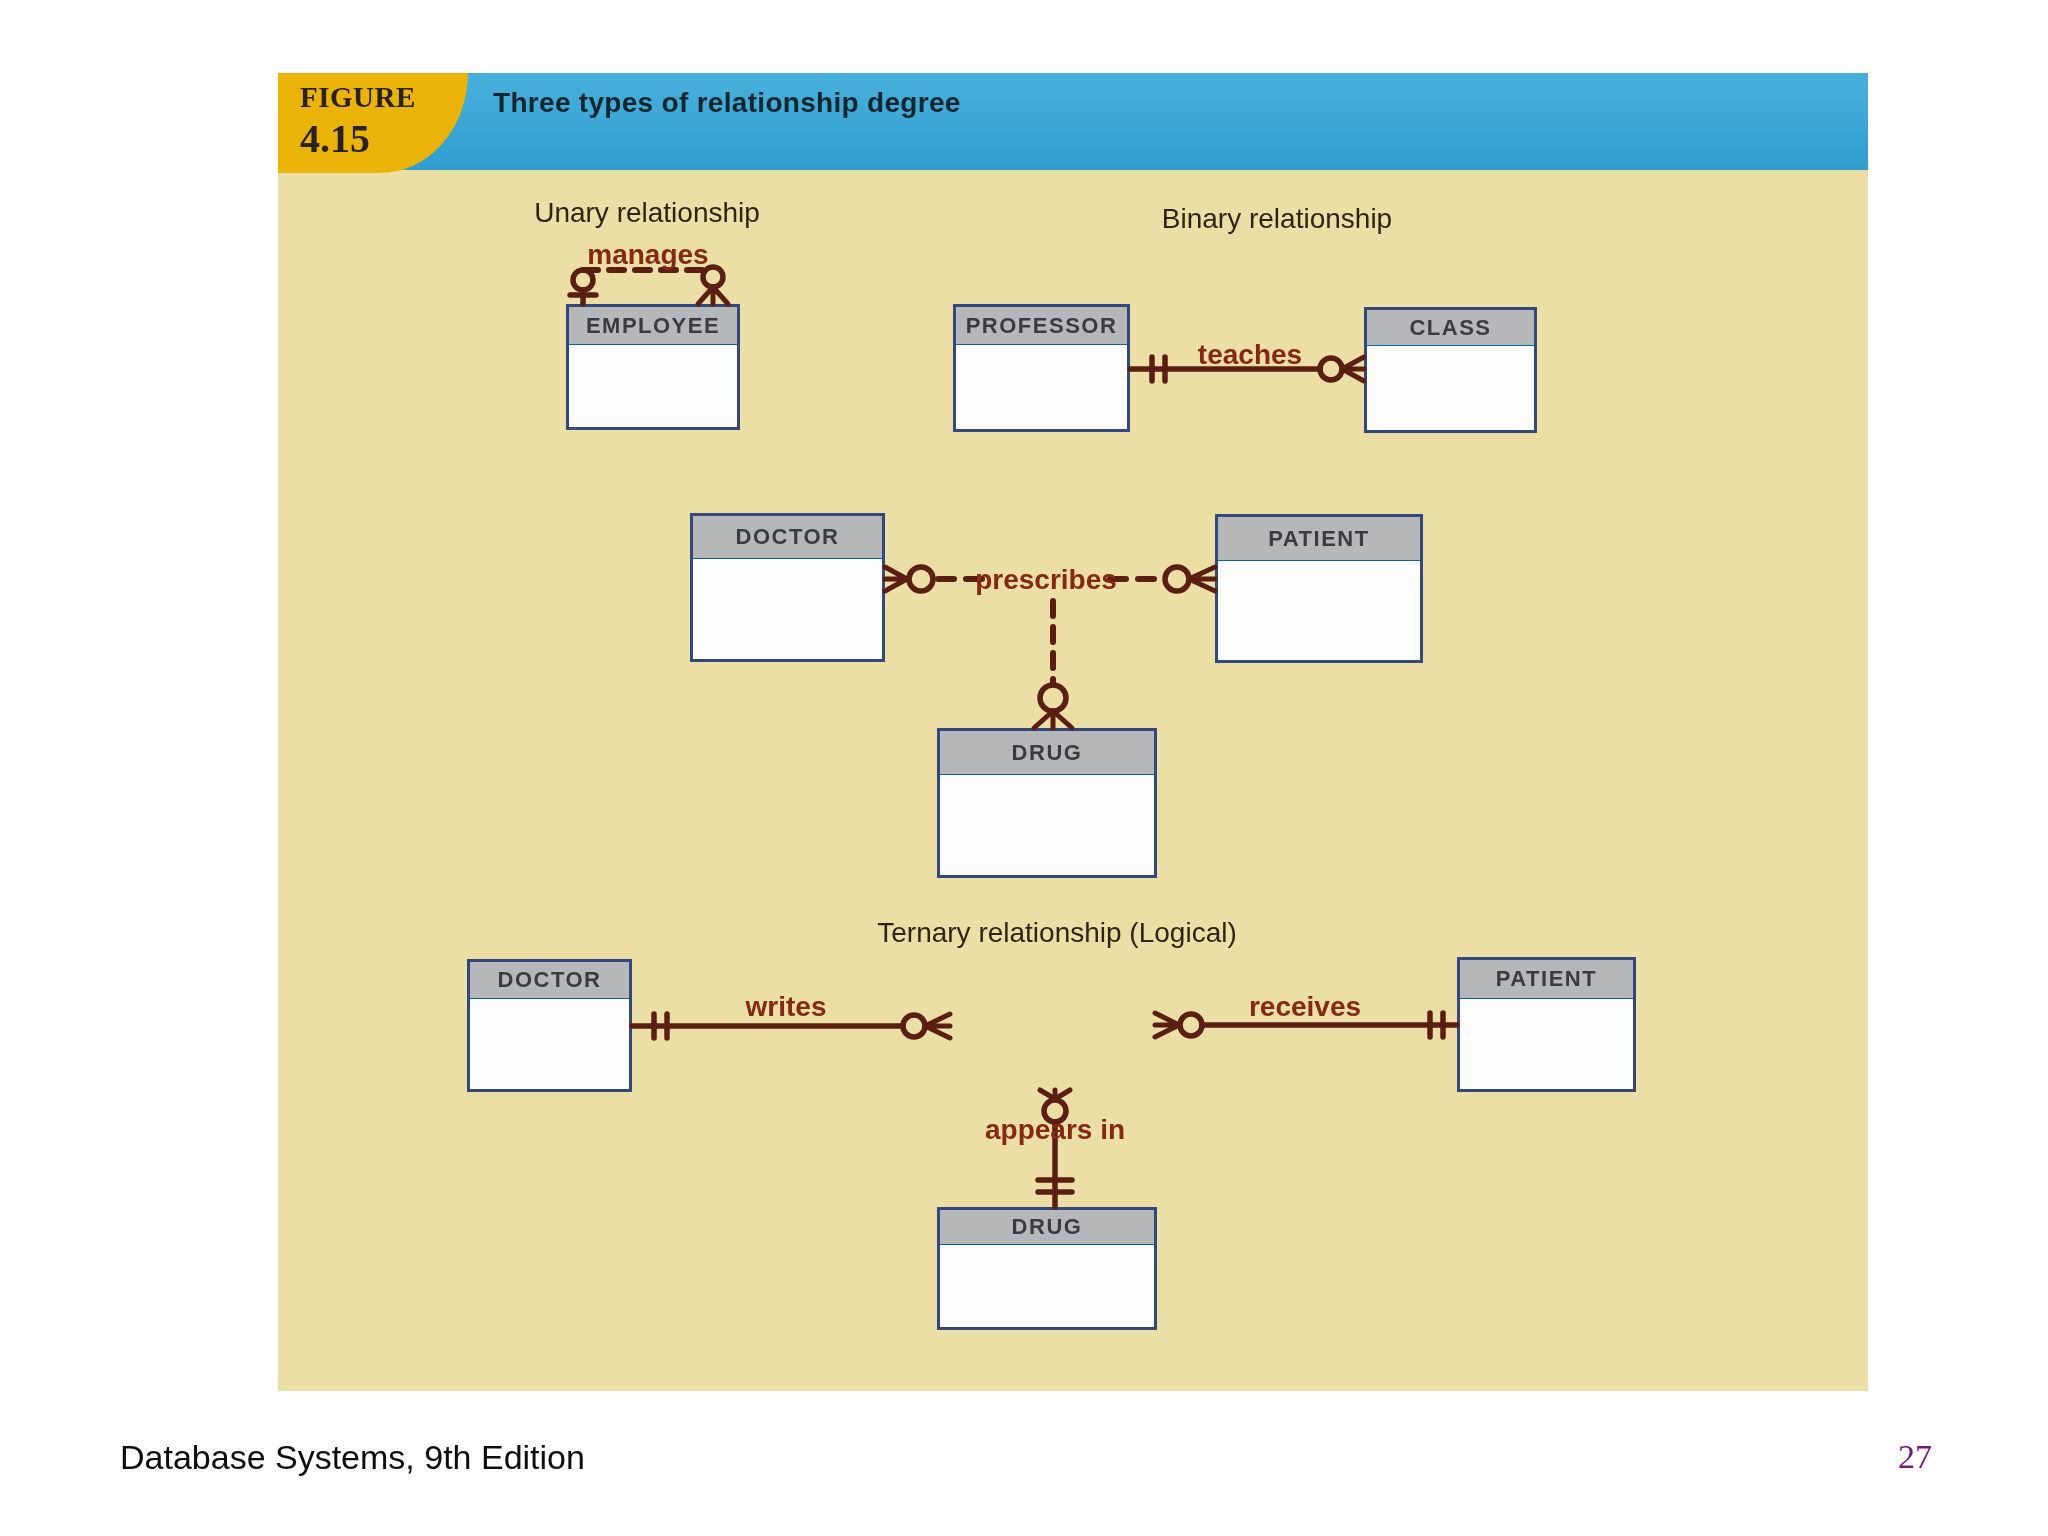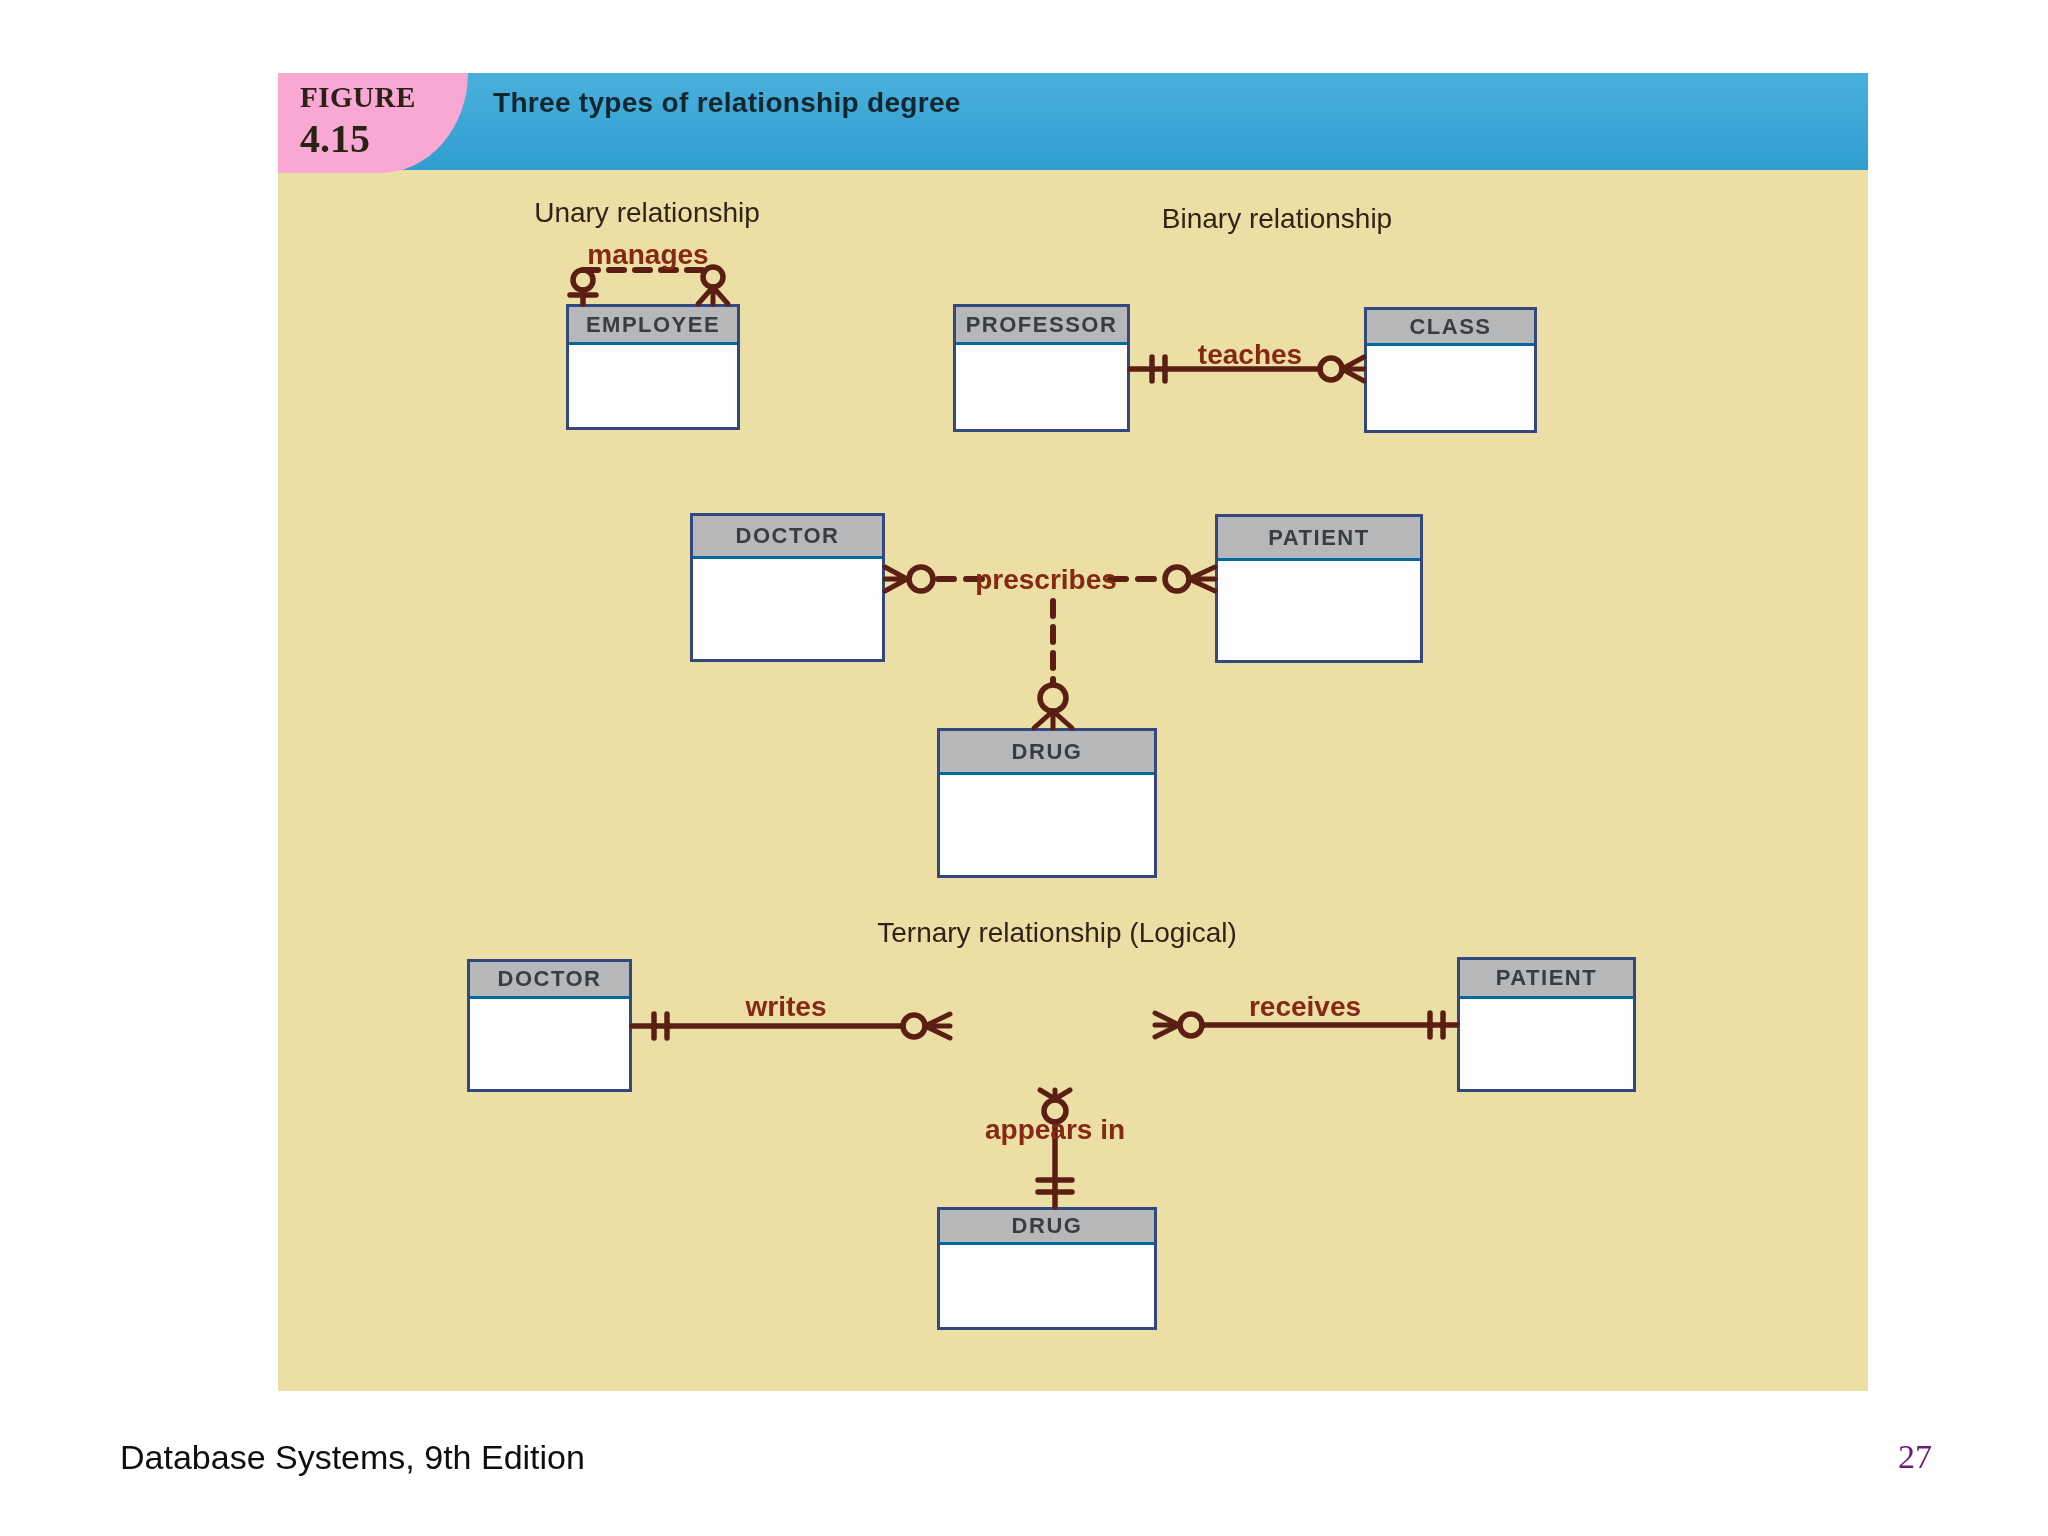--- a/index.html
+++ b/index.html
@@ -6,35 +6,35 @@
   .page{position:relative;width:2048px;height:1536px;background:#ffffff;
         font-family:"Liberation Sans",sans-serif;overflow:hidden;}
 
   
   .figure{position:absolute;left:278px;top:73px;width:1590px;height:1318px;
           background:#ecdfa5;}
   .titlebar{position:absolute;left:0;top:0;width:1590px;height:97px;
             background:linear-gradient(#49b0dc,#2f9ecf);}
   .fig-title{position:absolute;left:215px;top:14px;font-size:28px;font-weight:bold;
              color:#12262f;letter-spacing:.3px;}
-  .tab{position:absolute;left:0;top:0;width:190px;height:100px;background:#f9a8d4;
+  .tab{position:absolute;left:0;top:0;width:190px;height:100px;background:#eab308;
        border-bottom-right-radius:88px 100px;z-index:3;}
   .tab-figure{position:absolute;left:22px;top:8px;font-family:"Liberation Serif",serif;
               font-weight:bold;font-size:29px;color:#2b2217;letter-spacing:.5px;}
   .tab-number{position:absolute;left:22px;top:42px;font-family:"Liberation Serif",serif;
               font-weight:bold;font-size:40px;color:#2b2217;}
 
   
   .heading{position:absolute;transform:translate(-50%,-50%);font-size:28px;
            font-weight:normal;color:#2f2415;white-space:nowrap;z-index:4;}
   .rlabel{position:absolute;transform:translate(-50%,-50%);font-size:28px;
           font-weight:bold;color:#852914;white-space:nowrap;z-index:6;}
   .entity{position:absolute;border:3px solid #34487c;background:#fdfdfd;
           box-sizing:border-box;z-index:4;}
-  .entity .hd{background:#b5b7b9;border-bottom:3px solid #0369a1;display:flex;
+  .entity .hd{background:#b5b7b9;border-bottom:1px solid #0369a1;display:flex;
               align-items:center;justify-content:center;font-weight:bold;
               font-size:22px;color:#3a3d40;letter-spacing:1.5px;box-sizing:border-box;
               width:100%;}
   .connectors{position:absolute;left:0;top:0;z-index:5;pointer-events:none;}
 
   
   .footer-book{position:absolute;left:120px;top:1438px;font-size:34px;color:#0e0e0e;}
   .footer-page{position:absolute;left:1898px;top:1438px;font-size:34px;color:#701a75;
                font-family:"Liberation Serif",serif;}
 </style>

